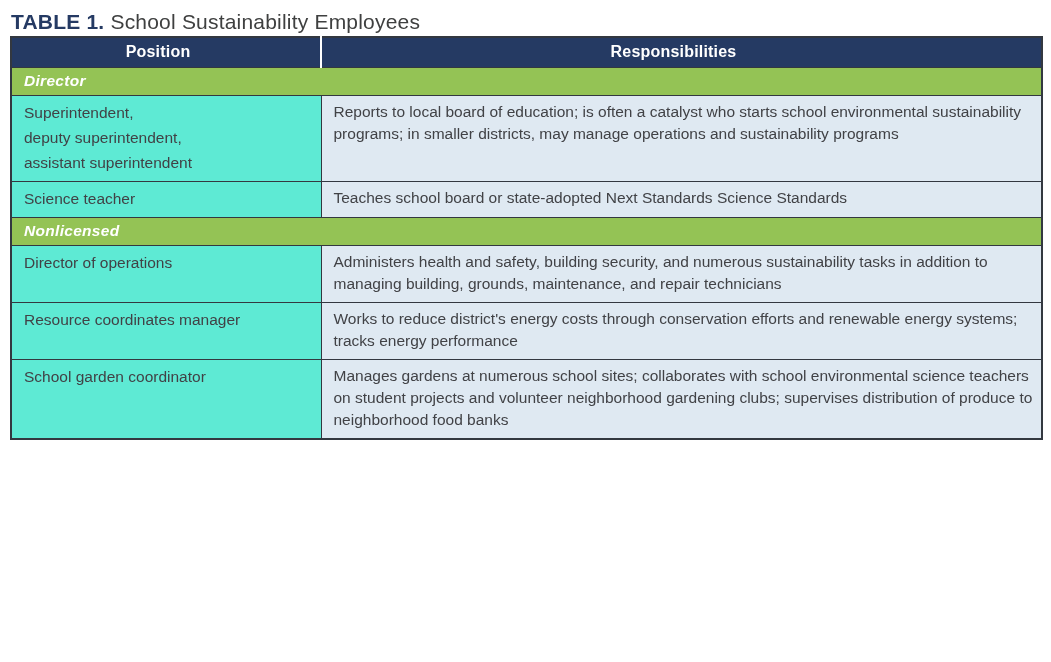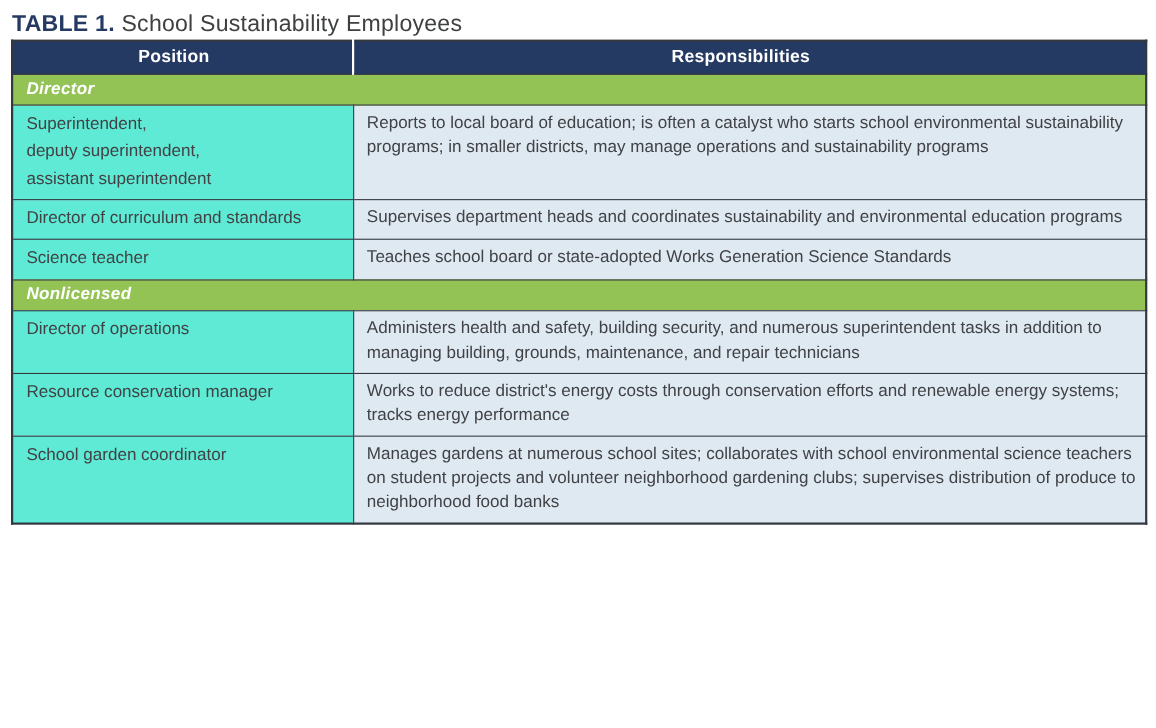--- a/index.html
+++ b/index.html
@@ -96,36 +96,32 @@
       <tr>
         <td class="section" colspan="2">Director</td>
       </tr>
       <tr>
         <td class="pos">Superintendent,
 deputy superintendent,
 assistant superintendent</td>
         <td class="resp">Reports to local board of education; is often a catalyst who starts school environmental sustainability programs; in smaller districts, may manage operations and sustainability programs</td>
       </tr>
       <tr>
-        <td class="pos">Director of curriculum and standards</td>
-        <td class="resp">Supervises department heads and coordinates sustainability and environmental education programs</td>
-      </tr>
-      <tr>
         <td class="pos">Science teacher</td>
-        <td class="resp">Teaches school board or state-adopted Works Generation Science Standards</td>
+        <td class="resp">Teaches school board or state-adopted Next Standards Science Standards</td>
       </tr>
       <tr>
         <td class="section" colspan="2">Nonlicensed</td>
       </tr>
       <tr>
         <td class="pos">Director of operations</td>
-        <td class="resp">Administers health and safety, building security, and numerous superintendent tasks in addition to managing building, grounds, maintenance, and repair technicians</td>
+        <td class="resp">Administers health and safety, building security, and numerous sustainability tasks in addition to managing building, grounds, maintenance, and repair technicians</td>
       </tr>
       <tr>
-        <td class="pos">Resource conservation manager</td>
+        <td class="pos">Resource coordinates manager</td>
         <td class="resp">Works to reduce district's energy costs through conservation efforts and renewable energy systems; tracks energy performance</td>
       </tr>
       <tr>
         <td class="pos">School garden coordinator</td>
         <td class="resp">Manages gardens at numerous school sites; collaborates with school environmental science teachers on student projects and volunteer neighborhood gardening clubs; supervises distribution of produce to neighborhood food banks</td>
       </tr>
     </tbody>
   </table>
 
 </div>

